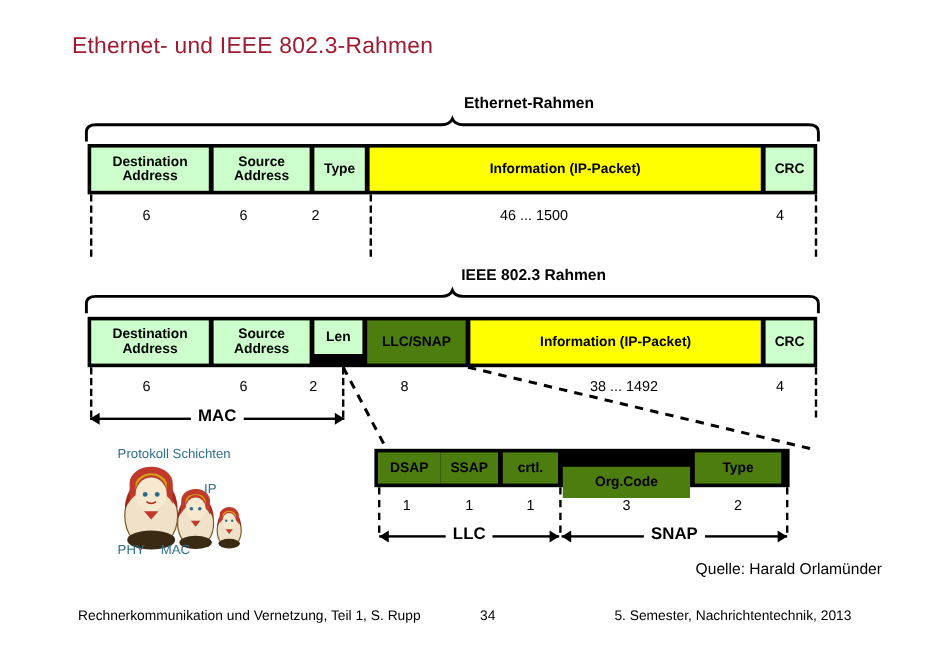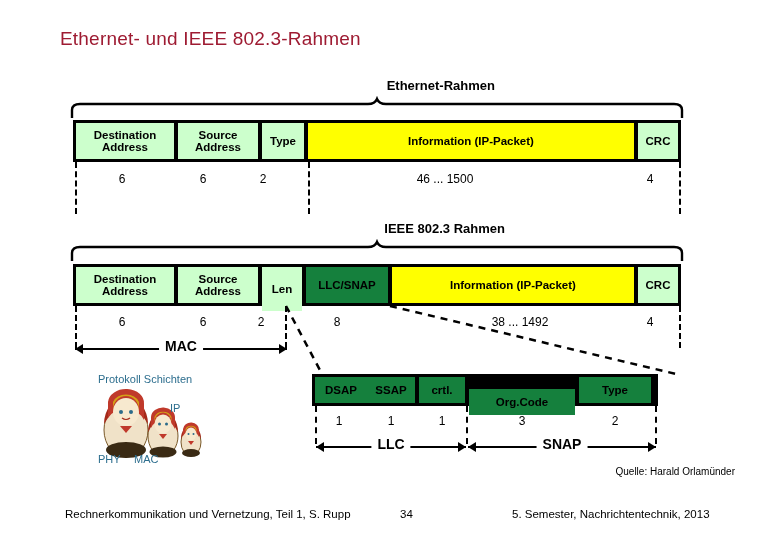--- a/index.html
+++ b/index.html
@@ -45,21 +45,21 @@
   .cell{
     position:absolute;top:3px;
     box-sizing:border-box;
     display:flex;align-items:center;justify-content:center;
     font-size:11.5px;font-weight:bold;color:#000;
     text-align:center;line-height:1.05;
     overflow:hidden;white-space:nowrap;
   }
   .cell.green{background:#ccffcc;}
   .cell.yellow{background:#ffff00;}
-  .cell.pink{background:#15803d;}
+  .cell.pink{background:#4d7c0f;}
   .cell .two-line{display:block;}
 
   
   .num{
     position:absolute;font-size:12px;color:#000;
     text-align:center;font-family:"Liberation Sans", sans-serif;
   }
 
   
   .vdash{
@@ -82,21 +82,21 @@
 
   
   .dolls{position:absolute;}
   .doll-lbl{
     position:absolute;font-size:11px;color:#2d6e8e;white-space:nowrap;
   }
 
   
   .source{
     position:absolute;right:45px;top:466px;
-    font-size:10px;color:#000;white-space:nowrap;
+    font-size:13px;color:#000;white-space:nowrap;
   }
   .foot{position:absolute;font-size:11.5px;color:#000;white-space:nowrap;}
   .foot-left{left:65px;top:508px;}
   .foot-page{left:400px;top:508px;}
   .foot-right{left:512px;top:508px;}
 
   svg{display:block;overflow:visible;}
 </style>
 </head>
 <body>
@@ -158,21 +158,21 @@
         <span class="two-line">Destination</span>
         <span class="two-line">Address</span>
       </span>
     </div>
     <div class="cell green" style="left:105px;width:80px;height:36px;">
       <span>
         <span class="two-line">Source</span>
         <span class="two-line">Address</span>
       </span>
     </div>
-    <div class="cell green" style="left:189px;width:40px;height:44px;">
+    <div class="cell green" style="left:189px;width:40px;height:28px;">
       <span class="two-line">Len</span>
     </div>
     <div class="cell pink" style="left:233px;width:82px;height:36px;">
       <span class="two-line">LLC/SNAP</span>
     </div>
     <div class="cell yellow" style="left:319px;width:242px;height:36px;">
       <span class="two-line">Information (IP-Packet)</span>
     </div>
     <div class="cell green" style="left:565px;width:40px;height:36px;">
       <span class="two-line">CRC</span>

